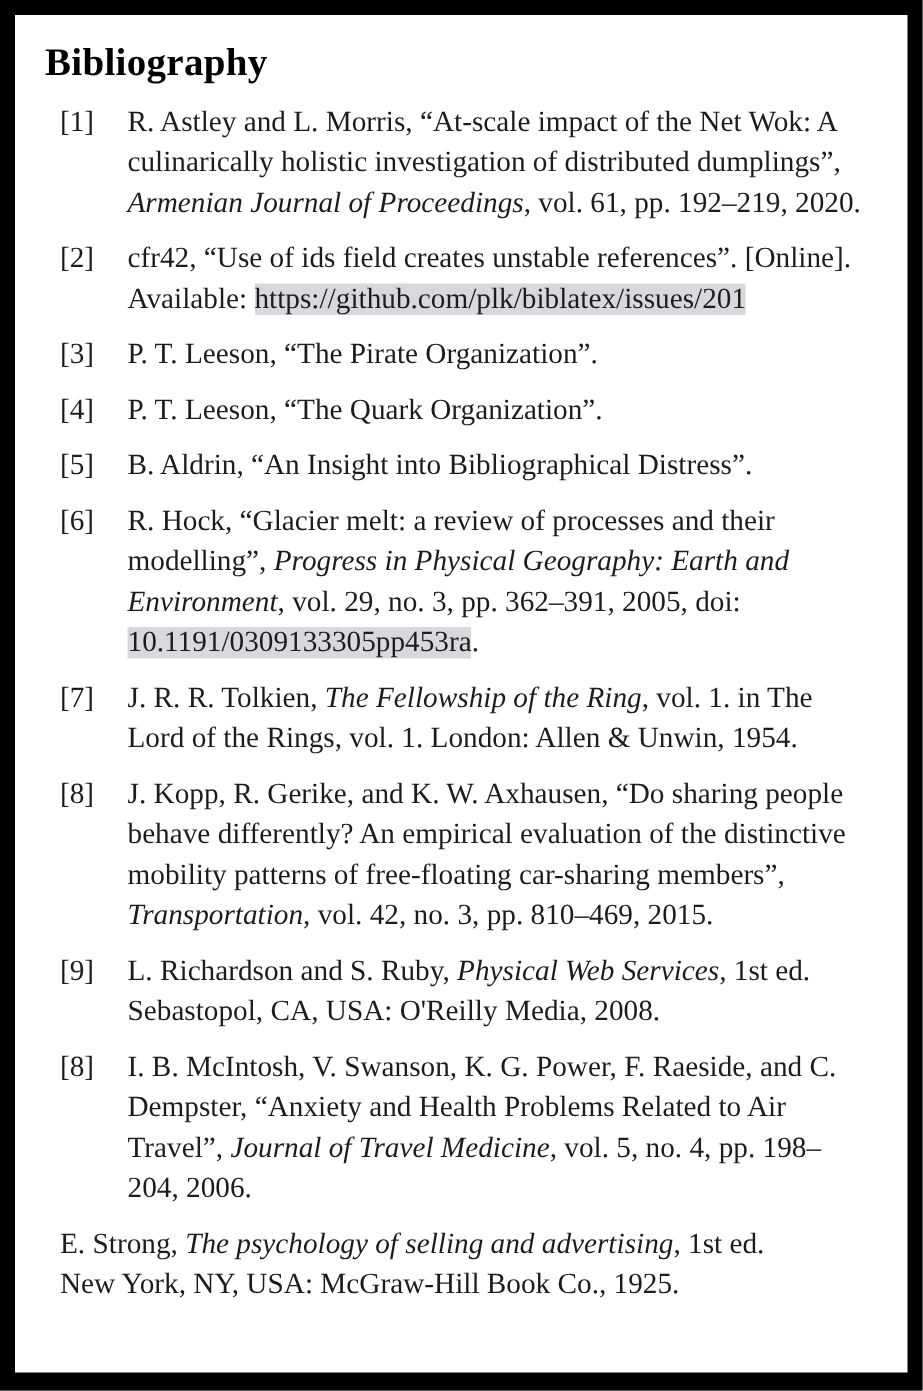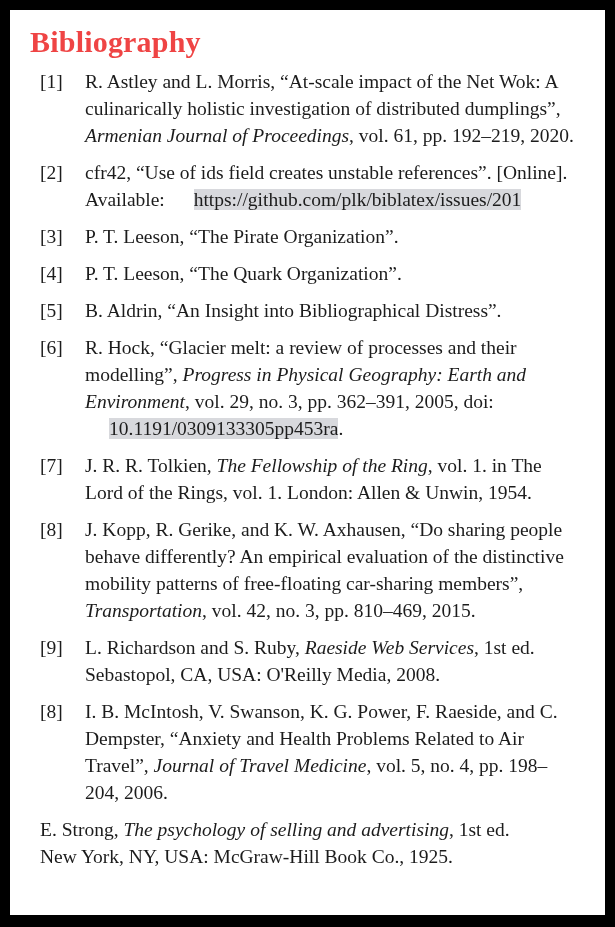--- a/index.html
+++ b/index.html
@@ -18,24 +18,24 @@
     box-sizing: border-box;
     width: 100%;
     height: 100%;
     background: var(--page-bg, #ffffff);
     padding: 18px 27px 0 20px;
     overflow: hidden;
   }
   h1.doc-title {
     font-family: "Liberation Serif", "DejaVu Serif", serif;
     font-weight: bold;
-    font-size: 30px;
+    font-size: 26px;
     line-height: 28px;
     margin: 0 0 12px 0;
-    color: #ef4444;
+    color: #000000;
     letter-spacing: 0.2px;
   }
   .refs {
     font-family: "Liberation Serif", "DejaVu Serif", serif;
     font-size: 19.5px;
     line-height: 27px;
     color: var(--text-color, #1c1c1c);
   }
   .ref {
     display: flex;
@@ -50,21 +50,20 @@
     width: 502px;
   }
   .ref-text em {
     font-style: italic;
   }
   a.ref-link {
     background: var(--link-highlight, #d8d9dd);
     color: inherit;
     text-decoration: none;
     cursor: pointer;
-    margin-left: 24px;
   }
 </style>
 </head>
 <body>
 
 <div class="frame">
   <div class="page">
     <h1 class="doc-title">Bibliography</h1>
     <div class="refs">
         <div class="ref">
@@ -94,21 +93,21 @@
         <div class="ref">
           <span class="ref-label">[7]</span>
           <p class="ref-text"><span>J. R. R. Tolkien, </span><em>The Fellowship of the Ring</em><span>, vol. 1. in The Lord of the Rings, vol. 1. London: Allen &amp; Unwin, 1954.</span></p>
         </div>
         <div class="ref">
           <span class="ref-label">[8]</span>
           <p class="ref-text"><span>J. Kopp, R. Gerike, and K. W. Axhausen, “Do sharing people behave differently? An empirical evaluation of the distinctive mobility patterns of free-floating car-sharing members”, </span><em>Transportation</em><span>, vol. 42, no. 3, pp. 810–469, 2015.</span></p>
         </div>
         <div class="ref">
           <span class="ref-label">[9]</span>
-          <p class="ref-text"><span>L. Richardson and S. Ruby, </span><em>Raeside Web Services</em><span>, 1st ed. Sebastopol, CA, USA: O'Reilly Media, 2008.</span></p>
+          <p class="ref-text"><span>L. Richardson and S. Ruby, </span><em>Physical Web Services</em><span>, 1st ed. Sebastopol, CA, USA: O'Reilly Media, 2008.</span></p>
         </div>
         <div class="ref">
           <span class="ref-label">[8]</span>
           <p class="ref-text"><span>I. B. McIntosh, V. Swanson, K. G. Power, F. Raeside, and C. Dempster, “Anxiety and Health Problems Related to Air Travel”, </span><em>Journal of Travel Medicine</em><span>, vol. 5, no. 4, pp. 198–204, 2006.</span></p>
         </div>
         <div class="ref">
           <p class="ref-text"><span>E. Strong, </span><em>The psychology of selling and advertising</em><span>, 1st ed. New York, NY, USA: McGraw-Hill Book Co., 1925.</span></p>
         </div>
       </div>
   </div>

